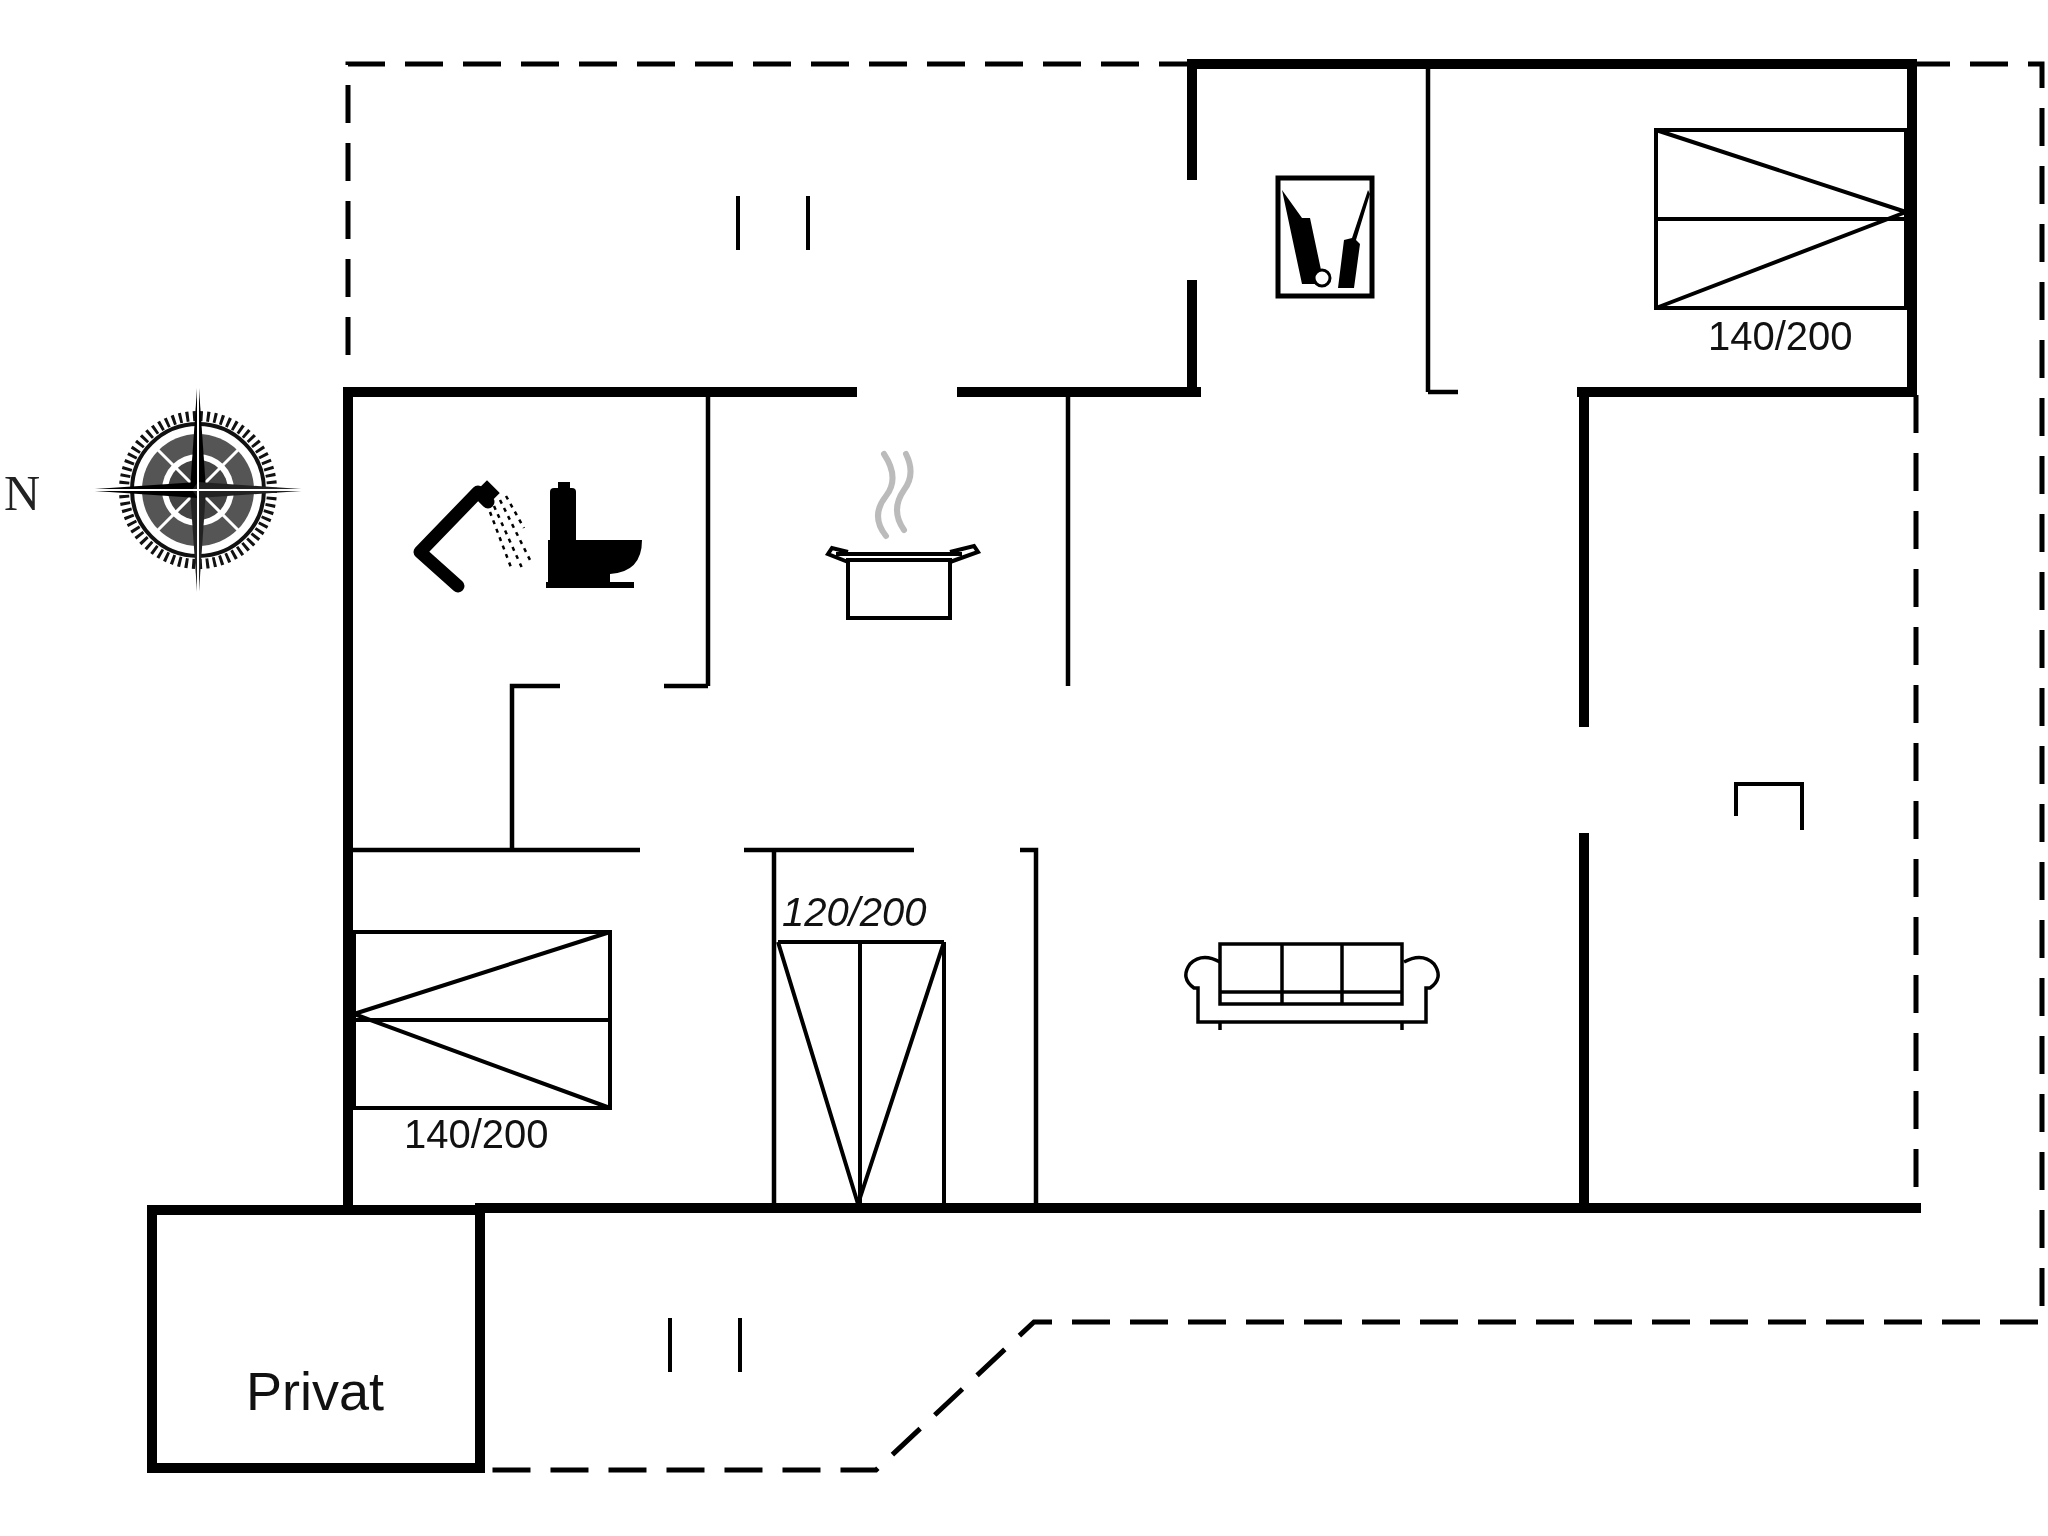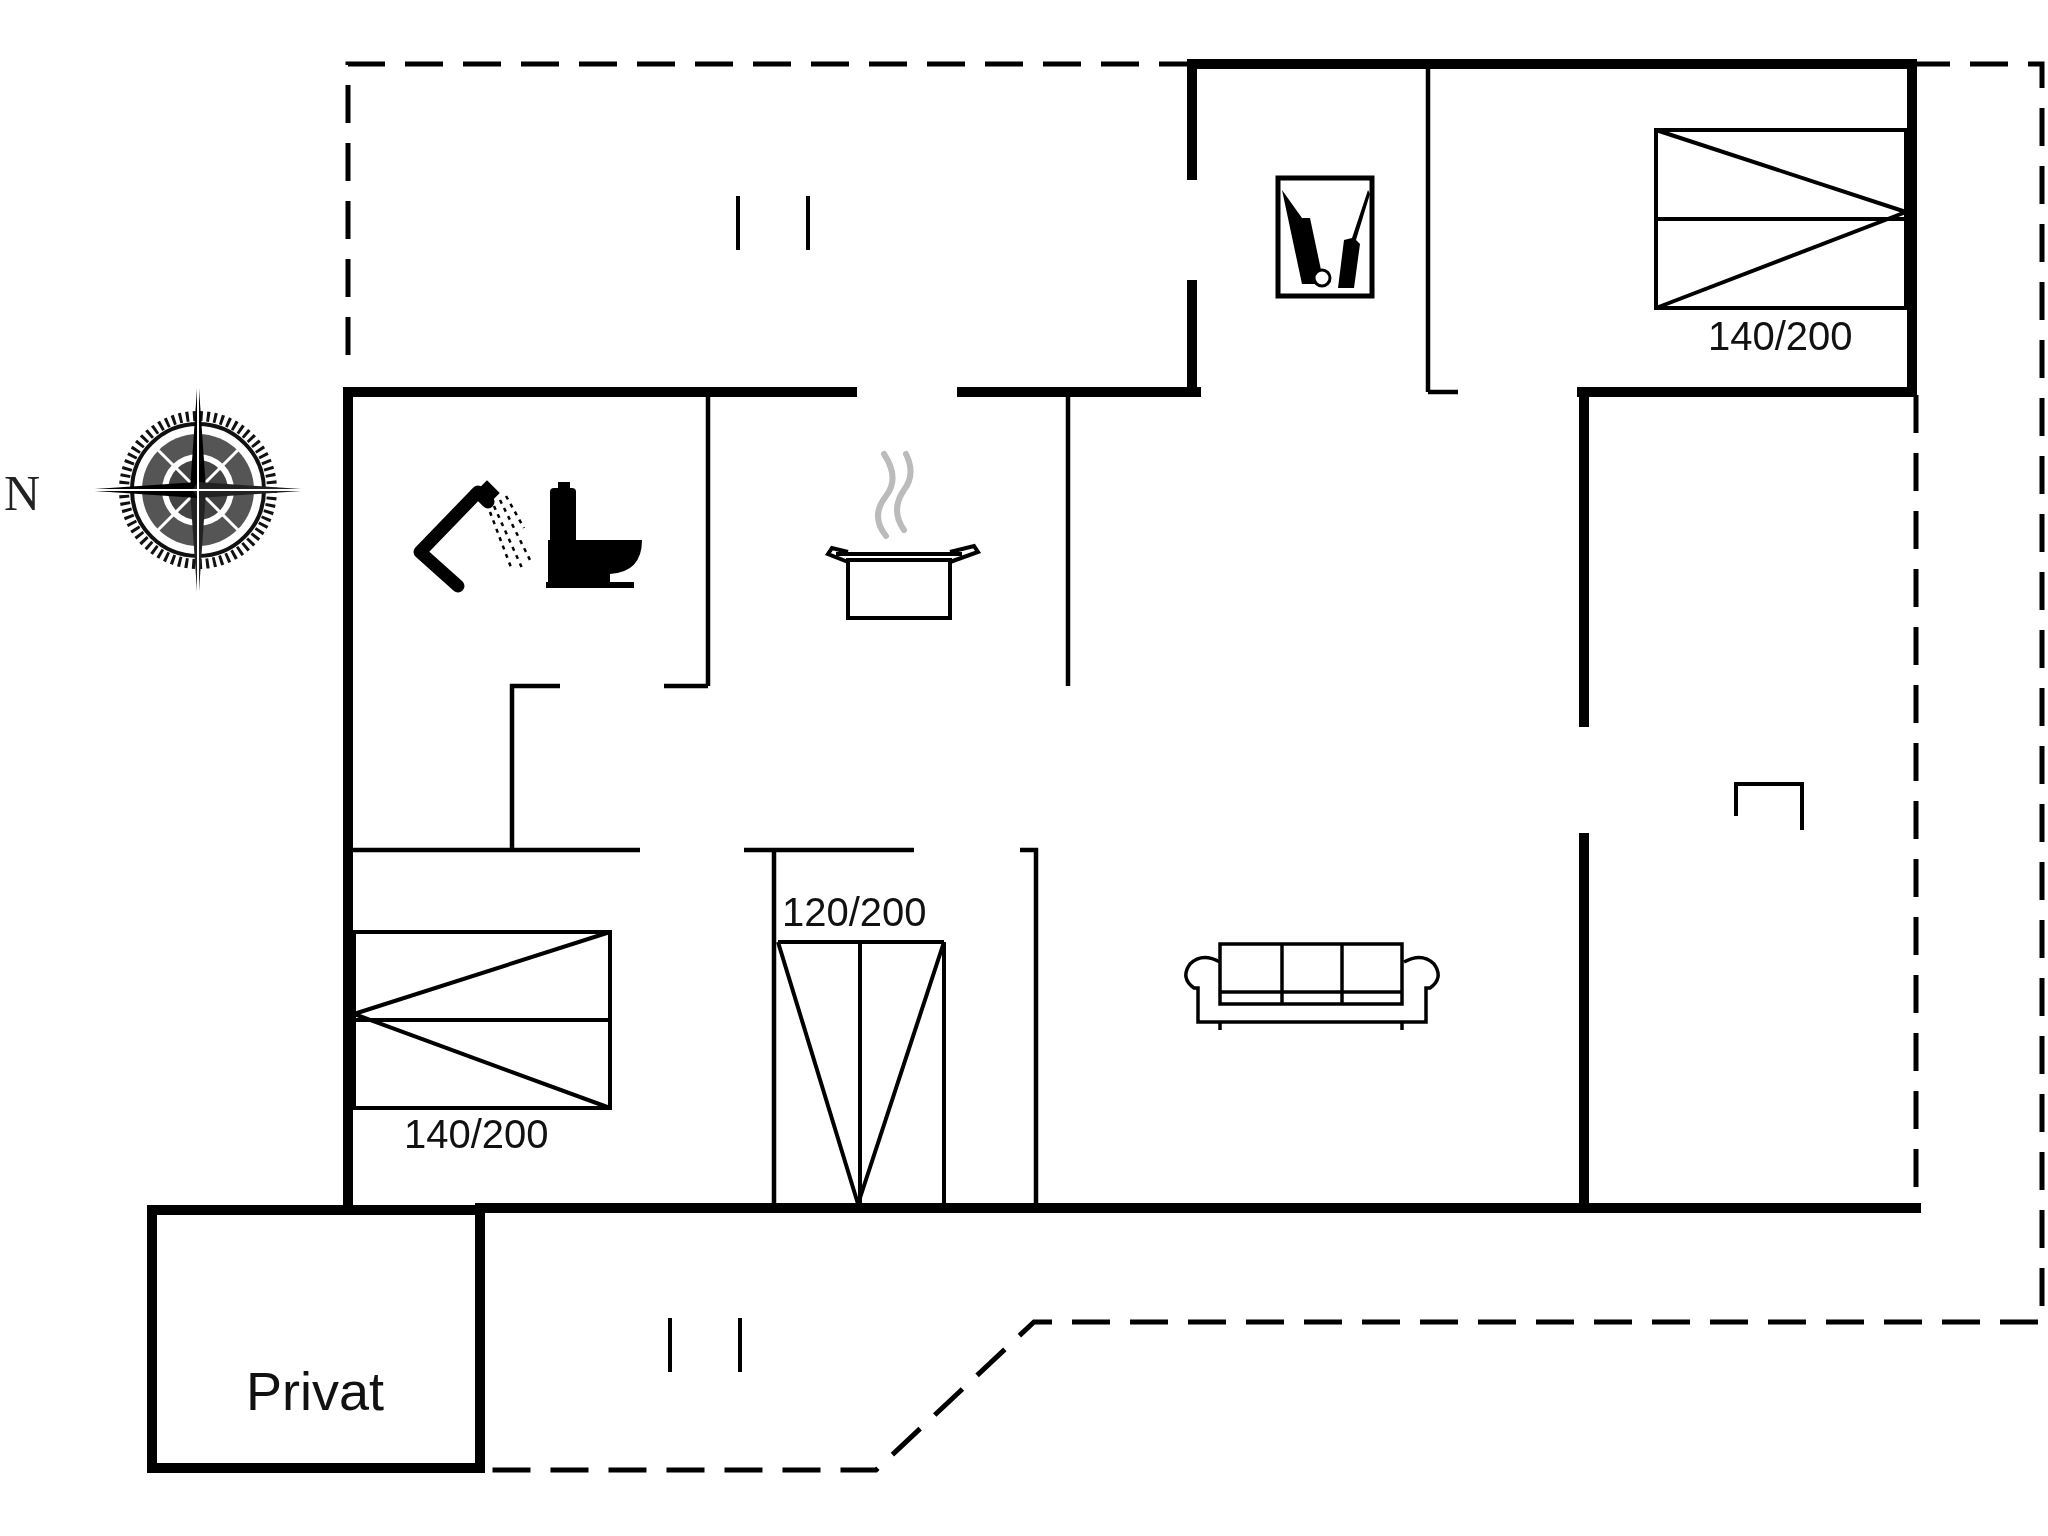--- a/index.html
+++ b/index.html
@@ -133,14 +133,14 @@
     <line x1="1220" y1="992" x2="1402" y2="992"></line>
     <path d="M1220,962 q-18,-10 -30,2 q-10,14 4,24 l4,0 l0,34 l228,0 l0,-34 l4,0 q14,-10 4,-24 q-12,-12 -30,-2"></path>
     <line x1="1220" y1="1022" x2="1220" y2="1030"></line>
     <line x1="1402" y1="1022" x2="1402" y2="1030"></line>
   </g>
 </svg>
 
 <div class="lbl north" style="left:4px;top:464px;">N</div>
 <div class="lbl bedlbl" style="left:1708px;top:314px;">140/200</div>
 <div class="lbl bedlbl" style="left:404px;top:1112px;">140/200</div>
-<div class="lbl bedlbl" style="left:782px;top:890px;">120/200</div>
+<div class="lbl bedlbl" style="left:782px;top:890px;font-style:italic;">120/200</div>
 <div class="lbl privat" style="left:246px;top:1360px;">Privat</div>
 
 </body></html>

